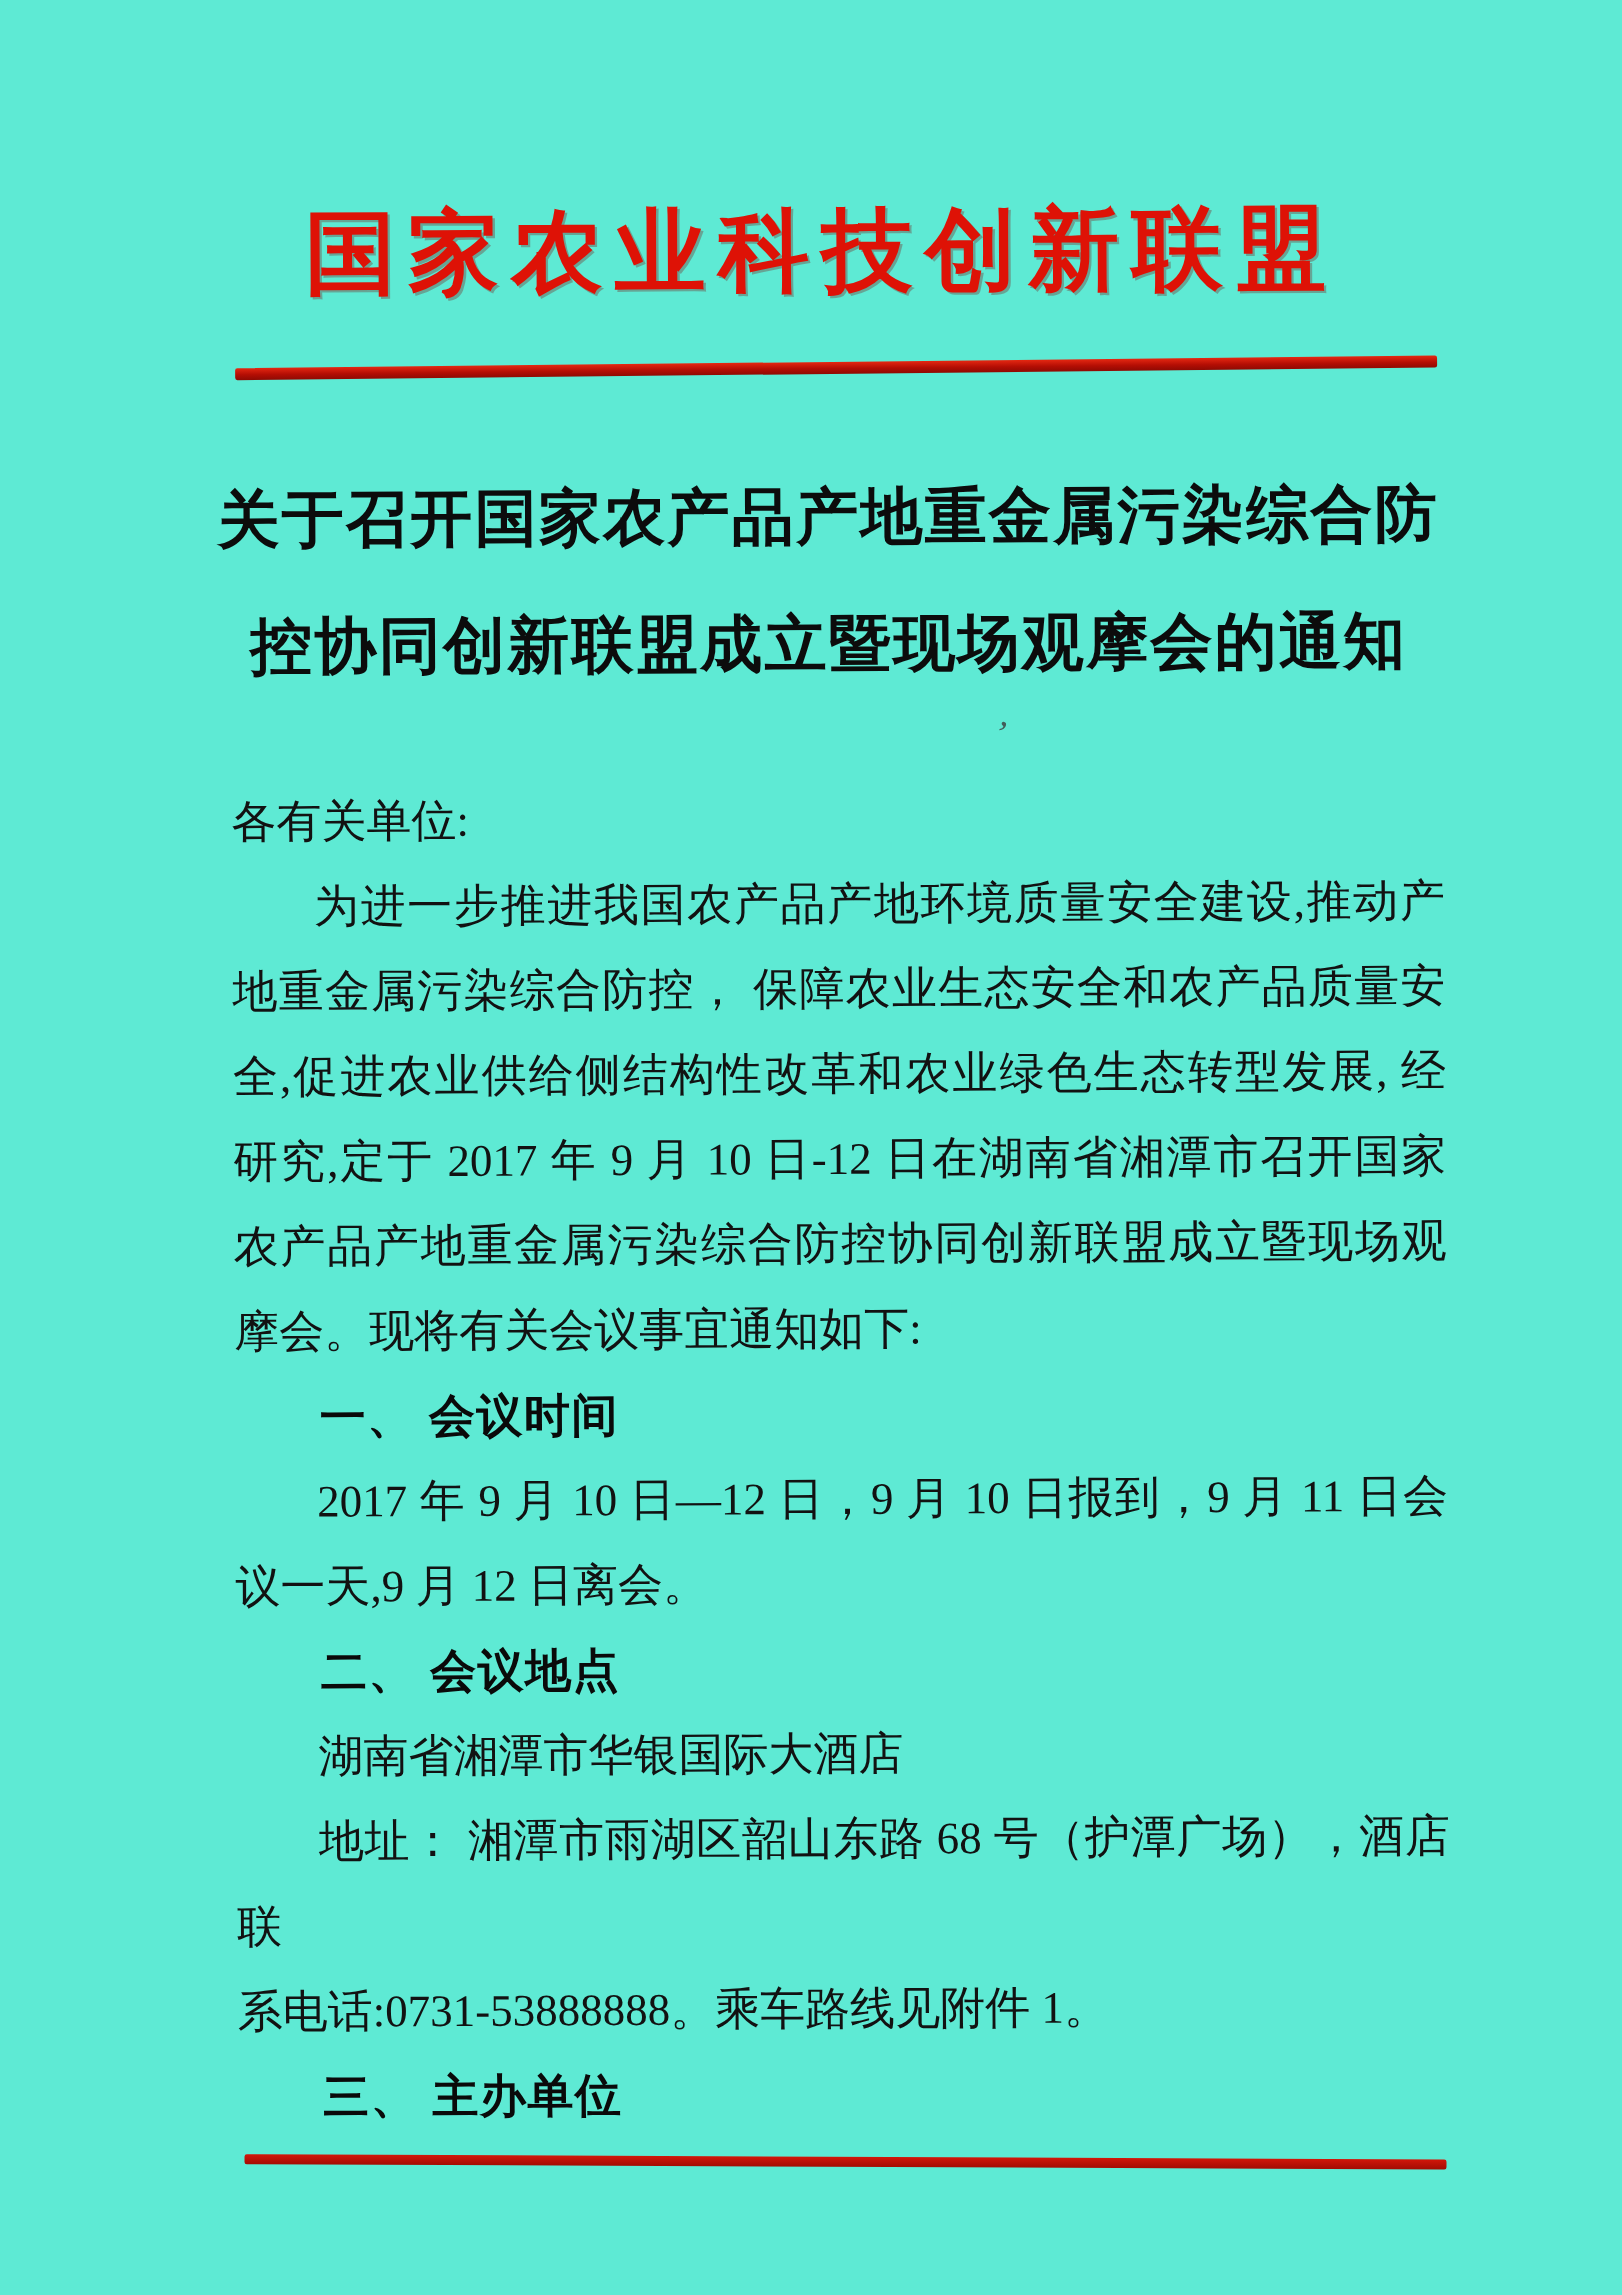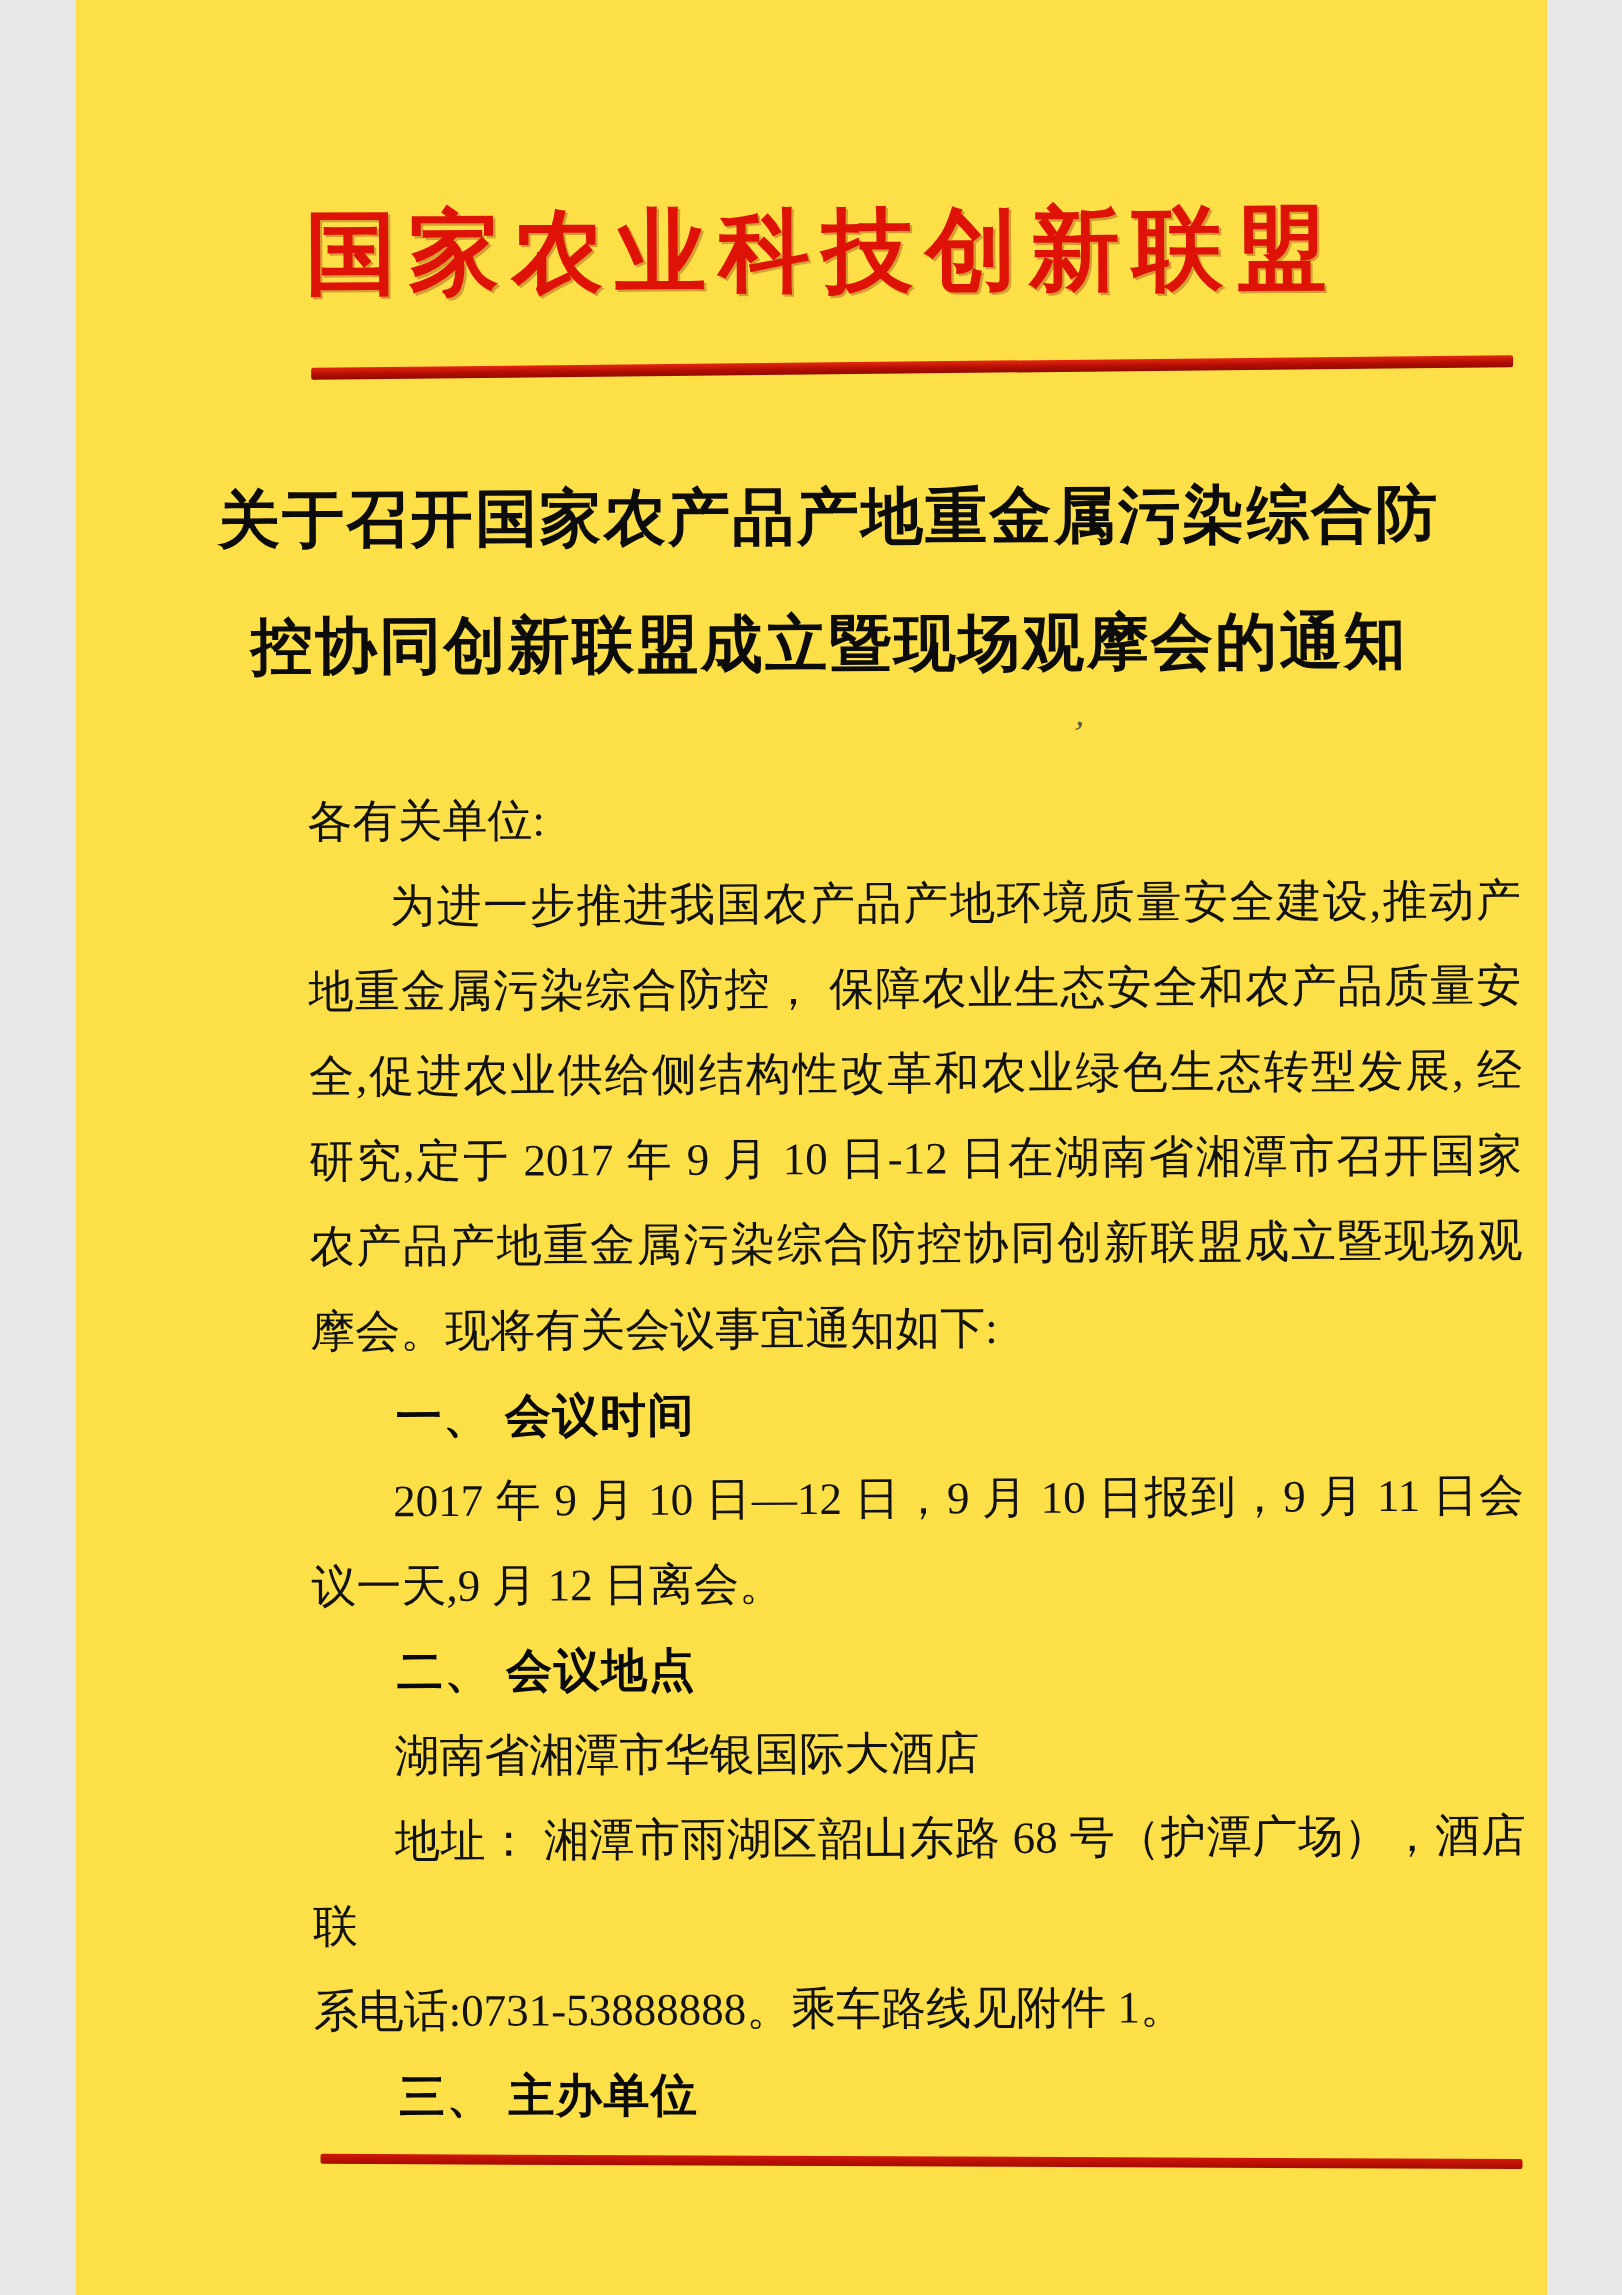--- a/index.html
+++ b/index.html
@@ -1,18 +1,18 @@
 <!DOCTYPE html>
 <html style="font-size:12.4px"><head>
 <meta charset="utf-8">
 <style>
   html,body { margin:0; padding:0; background:#e8e8e8; }
   .page {
-    position:relative; width:1471px; height:2295px; margin:0 auto;
-    background:#fde047; overflow:hidden;
+    position:relative; width:1622px; height:2295px; margin:0 auto;
+    background:#5eead4; overflow:hidden;
     font-family:"Liberation Serif", serif; color:#111;
   }
   .tilt { position:absolute; inset:0; transform:rotate(-0.3deg); transform-origin:50% 40%; }
 
   
   .letterhead {
     position:absolute; top:193px; left:14px; width:100%; text-align:center;
     font-family:"Liberation Sans", sans-serif; font-weight:900;
     font-size:91px; line-height:116px; letter-spacing:12.4px; white-space:nowrap;
     color:#de1206; text-shadow:2.3px 2.3px 0 rgba(122,8,4,0.30);

